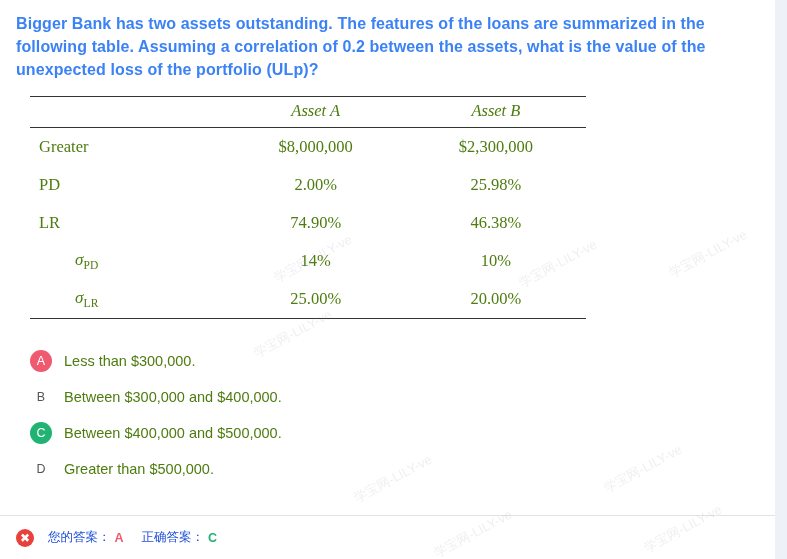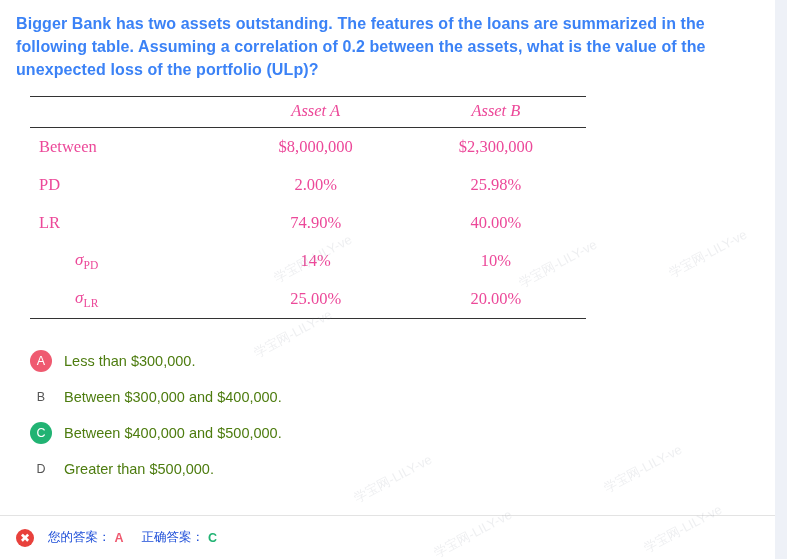--- a/index.html
+++ b/index.html
@@ -34,21 +34,21 @@
   
   .table-wrap {
     margin: 2px 0 0 14px;
     width: 556px;
   }
   table.asset-table {
     border-collapse: collapse;
     width: 556px;
     font-family: "Liberation Serif", serif;
     font-size: 16.5px;
-    color: #ec4899;
+    color: #4d7c0f;
   }
   table.asset-table thead th {
     font-family: "Liberation Serif", serif;
     font-style: italic;
     font-weight: normal;
     font-size: 16.5px;
     text-align: center;
     padding: 4px 0 6px 0;
     border-top: 1.3px solid #333;
     border-bottom: 1.1px solid #333;
@@ -196,33 +196,33 @@
     <table class="asset-table">
       <thead>
         <tr>
           <th class="blank-head"></th>
           <th>Asset A</th>
           <th>Asset B</th>
         </tr>
       </thead>
       <tbody>
         <tr>
-          <td class="rowlabel">Between</td>
+          <td class="rowlabel">Greater</td>
           <td class="val">$8,000,000</td>
           <td class="val">$2,300,000</td>
         </tr>
         <tr>
           <td class="rowlabel">PD</td>
           <td class="val">2.00%</td>
           <td class="val">25.98%</td>
         </tr>
         <tr>
           <td class="rowlabel">LR</td>
           <td class="val">74.90%</td>
-          <td class="val">40.00%</td>
+          <td class="val">46.38%</td>
         </tr>
         <tr>
           <td class="rowlabel">
             <span class="sigma"><span>σ</span><sub>PD</sub></span>
           </td>
           <td class="val">14%</td>
           <td class="val">10%</td>
         </tr>
         <tr>
           <td class="rowlabel">

